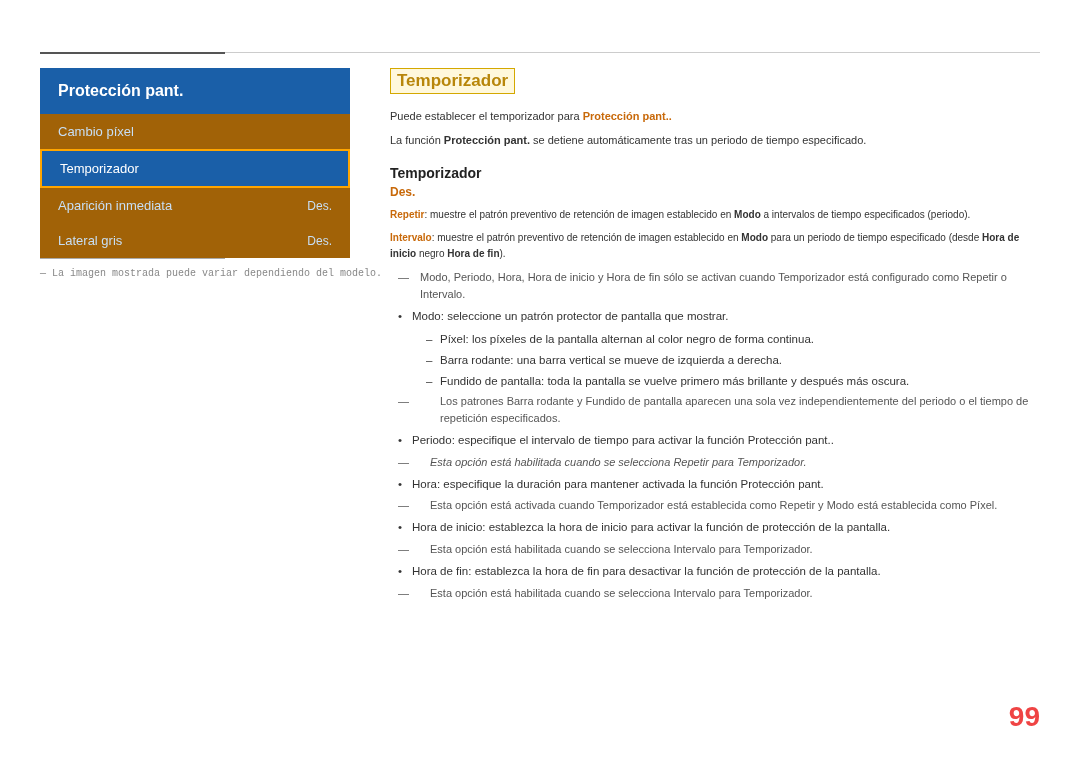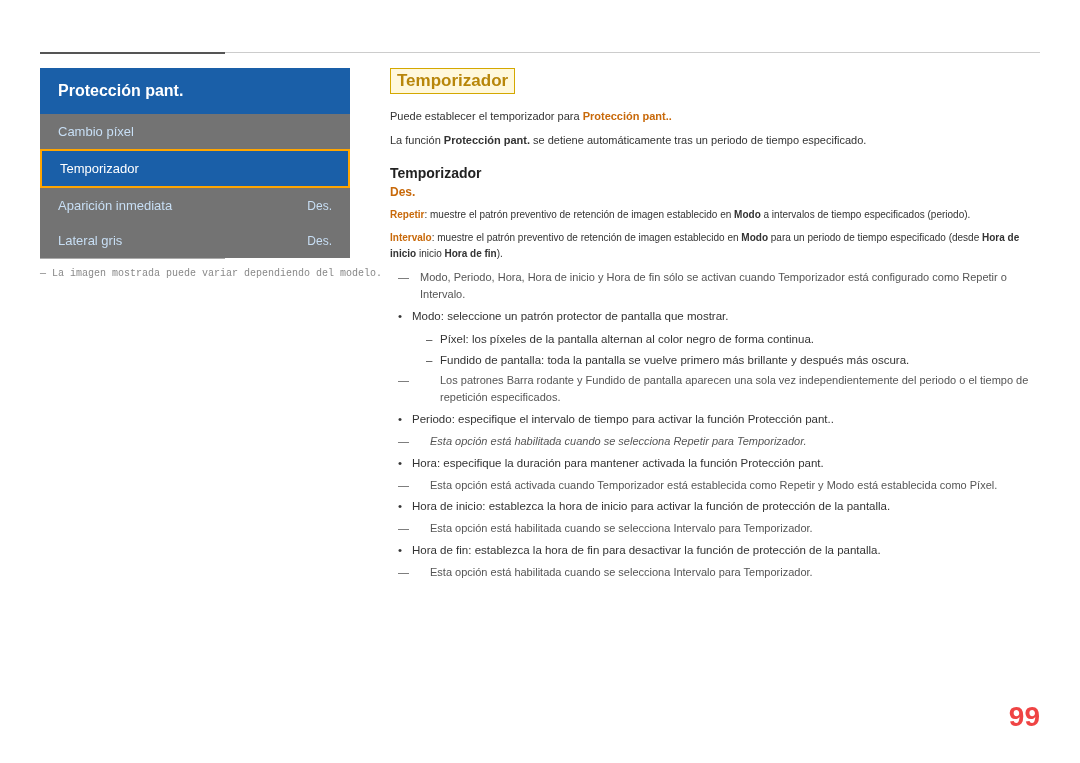--- a/index.html
+++ b/index.html
@@ -42,21 +42,21 @@
 
     .sidebar-title {
       background: #1a5fa8;
       color: #fff;
       font-size: 16px;
       font-weight: bold;
       padding: 14px 18px;
     }
 
     .sidebar-item {
-      background: #737373;
+      background: #a16207;
       color: #c8dff5;
       font-size: 13px;
       padding: 10px 18px;
       cursor: pointer;
       display: flex;
       justify-content: space-between;
       align-items: center;
     }
 
     .sidebar-item.active {
@@ -247,36 +247,39 @@
   <div class="sub-section-title">Temporizador</div>
   <div class="des-label">Des.</div>
 
   
   <div class="content-block">
     <span class="bold-orange">Repetir</span><span>: muestre el patrón preventivo de retención de imagen establecido en </span><span class="bold">Modo</span><span> a intervalos de tiempo especificados (periodo).</span>
   </div>
 
   
   <div class="content-block">
-    <span class="bold-orange">Intervalo</span><span>: muestre el patrón preventivo de retención de imagen establecido en </span><span class="bold">Modo</span><span> para un periodo de tiempo especificado (desde </span><span class="bold">Hora de inicio</span><span> inicio </span><span class="bold">Hora de fin</span><span>).</span>
+    <span class="bold-orange">Intervalo</span><span>: muestre el patrón preventivo de retención de imagen establecido en </span><span class="bold">Modo</span><span> para un periodo de tiempo especificado (desde </span><span class="bold">Hora de inicio</span><span> negro </span><span class="bold">Hora de fin</span><span>).</span>
   </div>
 
   
   <div class="note-dash">
     <span class="bold">Modo</span><span>, </span><span class="bold">Periodo</span><span>, </span><span class="bold">Hora</span><span>, </span><span class="bold">Hora de inicio</span><span> y </span><span class="bold">Hora de fin</span><span> sólo se activan cuando </span><span class="bold">Temporizador</span><span> está configurado como </span><span class="bold">Repetir</span><span> o </span><span class="bold">Intervalo</span><span>.</span>
   </div>
 
   
   <div class="bullet-item">
     <span class="bold">Modo</span><span>: seleccione un patrón protector de pantalla que mostrar.</span>
   </div>
   <div class="indent-dash2">
     <span class="bold-orange">Píxel</span><span>: los píxeles de la pantalla alternan al color negro de forma continua.</span>
   </div>
   <div class="indent-dash2">
+    <span class="bold-orange">Barra rodante</span><span>: una barra vertical se mueve de izquierda a derecha.</span>
+  </div>
+  <div class="indent-dash2">
     <span class="bold-orange">Fundido de pantalla</span><span>: toda la pantalla se vuelve primero más brillante y después más oscura.</span>
   </div>
   <div class="note-dash" style="padding-left:50px;">
     <span>Los patrones </span><span class="bold">Barra rodante</span><span> y </span><span class="bold">Fundido de pantalla</span><span> aparecen una sola vez independientemente del periodo o el tiempo de repetición especificados.</span>
   </div>
 
   
   <div class="bullet-item">
     <span class="bold">Periodo</span><span>: especifique el intervalo de tiempo para activar la función </span><span class="bold-orange">Protección pant..</span>
   </div>

